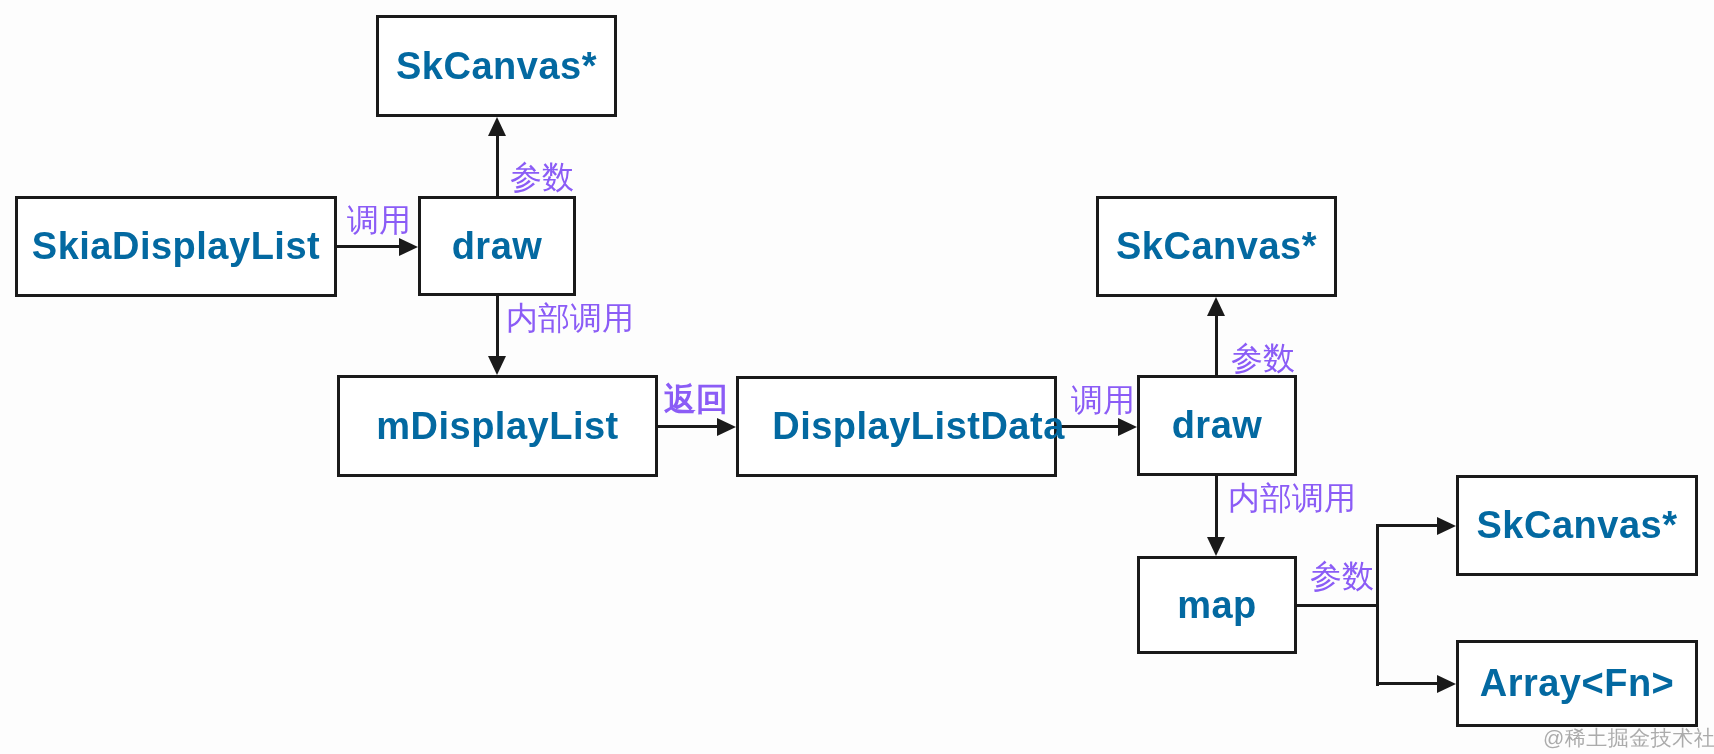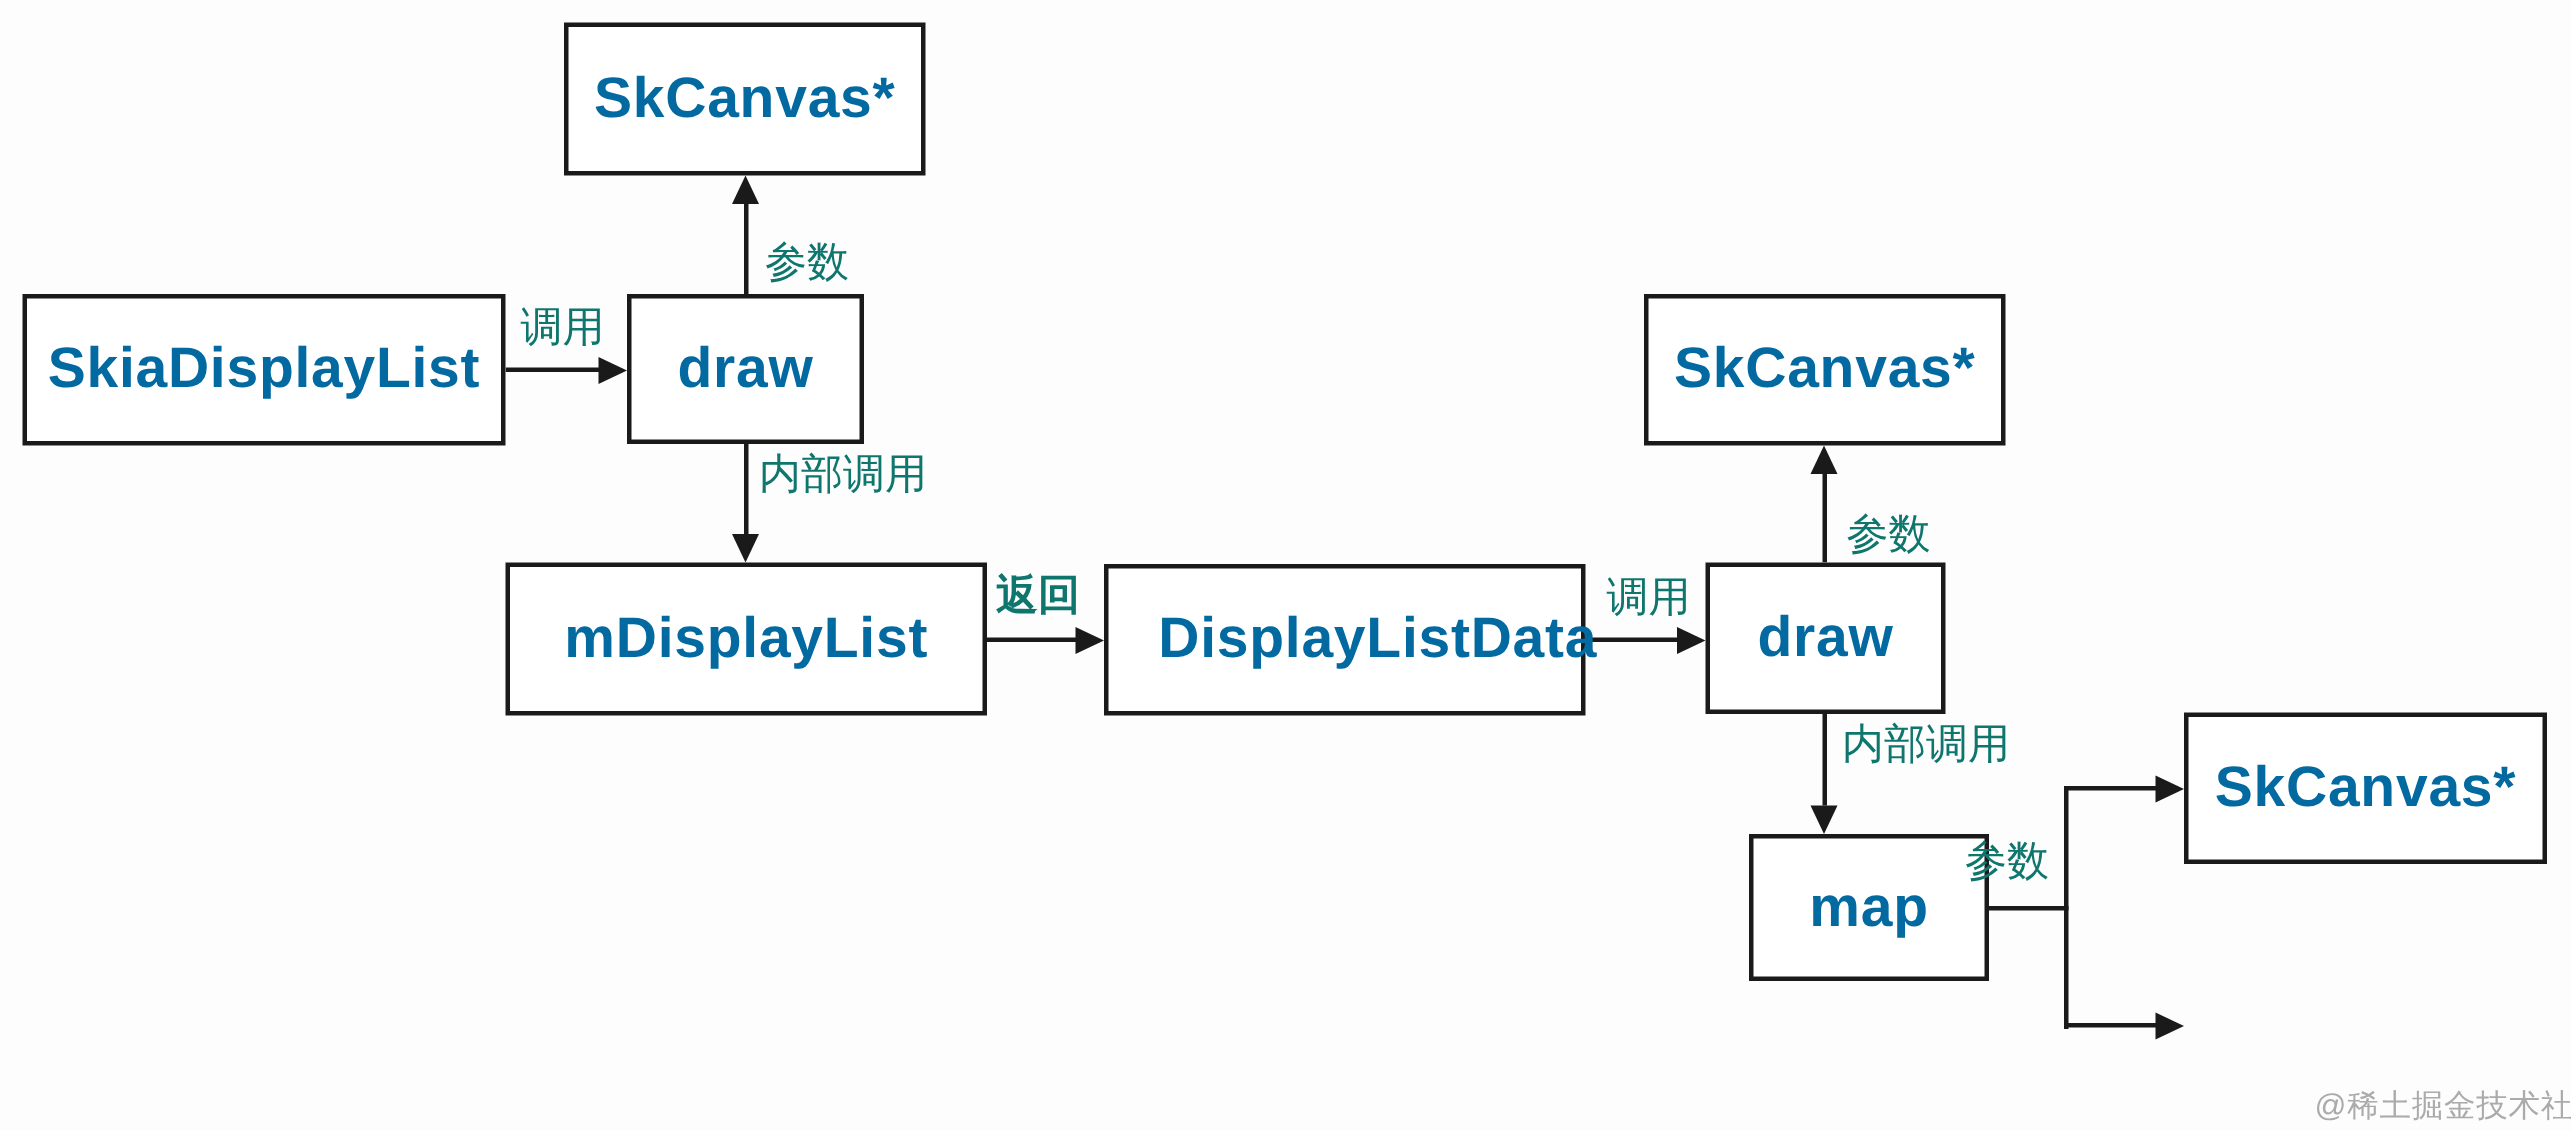--- a/index.html
+++ b/index.html
@@ -53,23 +53,23 @@
     border-right: 9px solid transparent;
     border-bottom: 19px solid #1a1a1a;
   }
   .arr-down {
     border-left: 9px solid transparent;
     border-right: 9px solid transparent;
     border-top: 19px solid #1a1a1a;
   }
   .edge-label {
     position: absolute;
-    font-size: 28px;
+    font-size: 32px;
     line-height: 1.0;
-    color: #0f766e;
+    color: #8b5cf6;
     white-space: nowrap;
     z-index: 3;
   }
   .watermark {
     position: absolute;
     left: 1543px;
     top: 727px;
     font-size: 21px;
     line-height: 1.0;
     color: #ababab;
@@ -90,24 +90,25 @@
   <div class="node" style="left:418px; top:196px; width:158px; height:100px;">draw</div>
 
   <div class="node" style="left:337px; top:375px; width:321px; height:102px;">mDisplayList</div>
 
   <div class="node" style="left:736px; top:376px; width:321px; height:101px;padding-left:44px;">DisplayListData</div>
 
   <div class="node" style="left:1096px; top:196px; width:241px; height:101px;">SkCanvas*</div>
 
   <div class="node" style="left:1137px; top:375px; width:160px; height:101px;">draw</div>
 
-  <div class="node" style="left:1137px; top:556px; width:160px; height:98px;margin-left:29px;">map</div>
+  <div class="node" style="left:1137px; top:556px; width:160px; height:98px;">map</div>
 
   <div class="node" style="left:1456px; top:475px; width:242px; height:101px;">SkCanvas*</div>
 
+  <div class="node" style="left:1456px; top:640px; width:242px; height:87px;">Array&lt;Fn&gt;</div>
 
   <div class="line h" style="left:337px; top:245px; width:63px;"></div>
   <div class="arr arr-right" style="left:399px; top:238px;"></div>
   <span class="edge-label" style="left:347px; top:204px;">调用</span>
 
   <div class="arr arr-up" style="left:488px; top:117px;"></div>
   <div class="line v" style="left:496px; top:135px; height:61px;"></div>
   <span class="edge-label" style="left:510px; top:161px;">参数</span>
 
   <div class="line v" style="left:496px; top:296px; height:60px;"></div>

